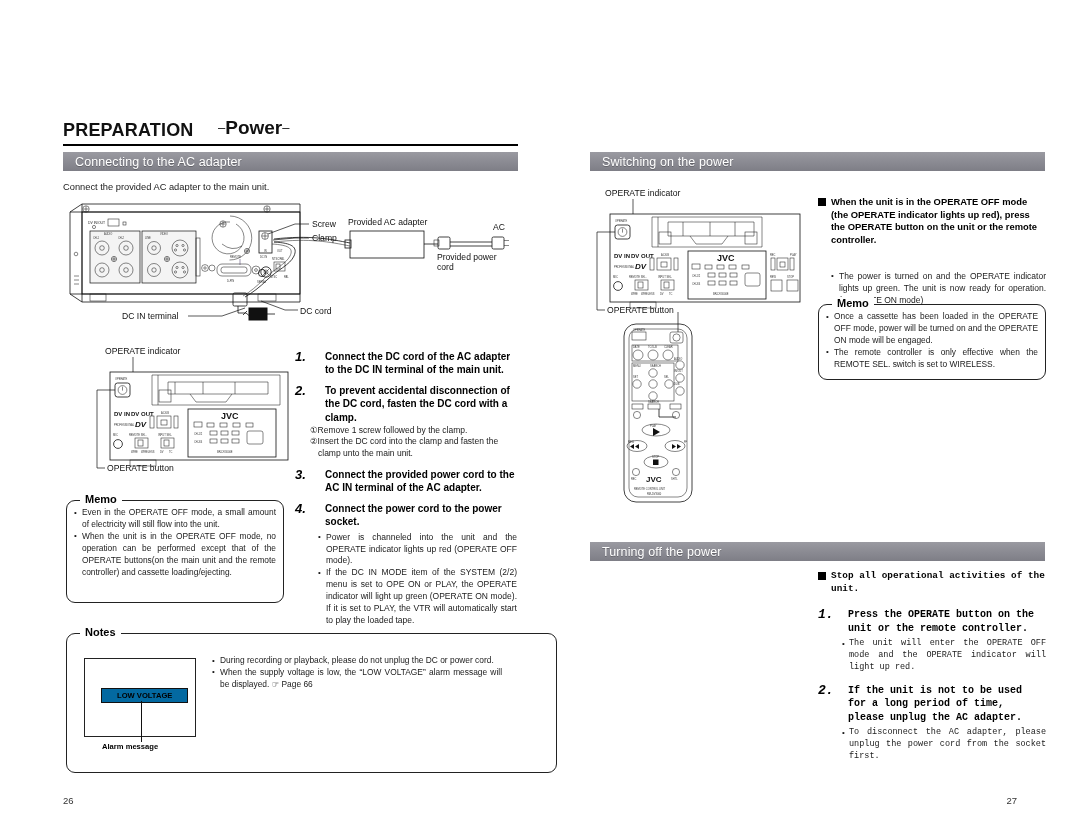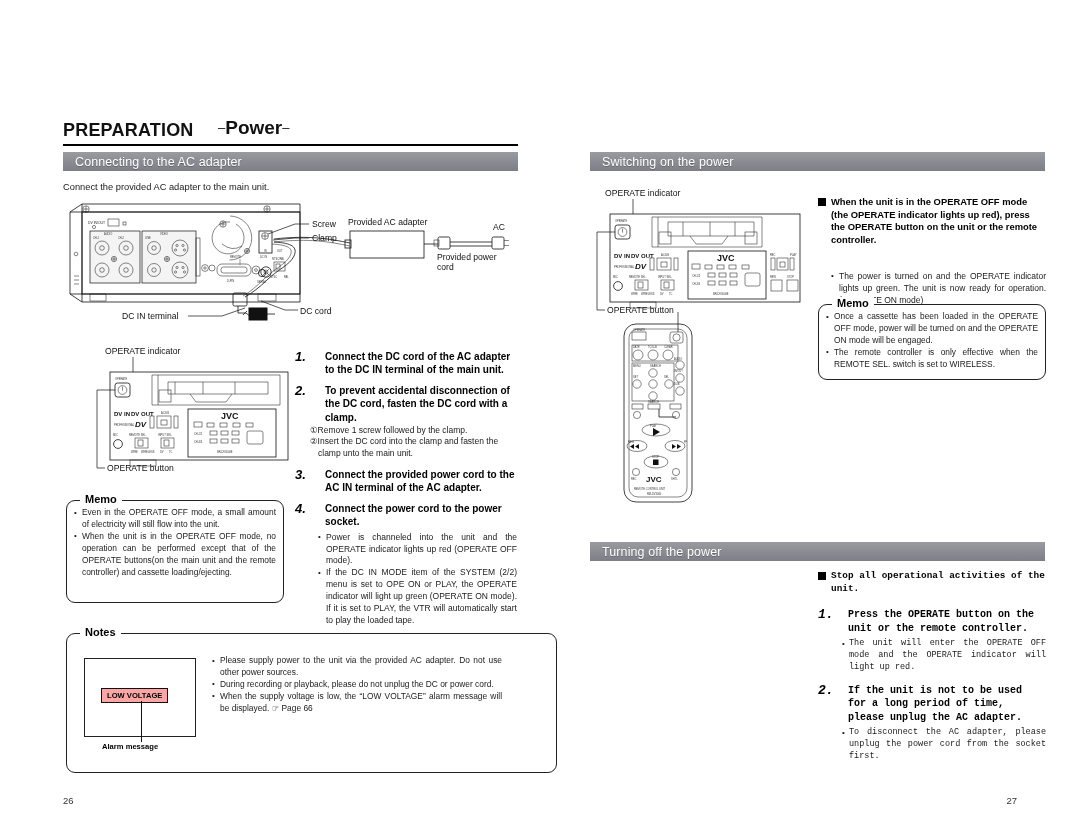--- a/index.html
+++ b/index.html
@@ -89,22 +89,22 @@
   .lbl-xs{font-family:"Liberation Sans",sans-serif;font-size:2.6px;fill:#333;}
   .ln{stroke:#111;stroke-width:.8;fill:none;}
   .ln-thin{stroke:#222;stroke-width:.55;fill:none;}
   .panelfill2{fill:#f4f4f4;stroke:#111;stroke-width:.7;}
   .leader{stroke:#111;stroke-width:.7;fill:none;}
   .purple{stroke:#5d4f7a;stroke-width:.6;fill:none;}
 
   
   .monitor{position:absolute;border:1px solid #222;background:#fff;box-sizing:border-box;}
   .lv-chip{
-    position:absolute;border:1.3px solid #111;background:#fca5a5;
-    font-size:7.6px;font-weight:bold;padding:2px 5px;color:#000;white-space:nowrap;
+    position:absolute;border:1.3px solid #111;background:#0369a1;
+    font-size:7.6px;font-weight:bold;padding:2px 15px;color:#000;white-space:nowrap;
   }
   .lv-stem{position:absolute;width:1.3px;background:#111;}
   .lv-cap{position:absolute;font-size:7.6px;font-weight:bold;color:#000;white-space:nowrap;}
 </style>
 </head>
 <body>
 
 <div class="page">
 
   <div class="left-page">
@@ -371,21 +371,20 @@
 
     <div class="fbox" style="left:66px;top:633px;width:491px;height:140px;">
       <div class="fbox-legend">Notes</div>
 
       <div class="monitor" style="left:17px;top:24px;width:112px;height:79px;"></div>
       <div class="lv-chip" style="left:34px;top:54px;">LOW VOLTAGE</div>
       <div class="lv-stem" style="left:74px;top:67px;height:41px;"></div>
       <div class="lv-cap" style="left:35px;top:108px;">Alarm message</div>
 
       <ul class="dot-list" style="position:absolute;left:145px;top:21px;width:290px;margin:0;">
-        <li>Please supply power to the unit via the provided AC adapter. Do not use other power sources.</li>
         <li>During recording or playback, please do not unplug the DC or power cord.</li>
         <li>When the supply voltage is low, the “LOW VOLTAGE” alarm message will be displayed. ☞ Page 66</li>
       </ul>
     </div>
 
     <div class="pageno" style="left:63px;">26</div>
   </div>
 
   <div class="right-page">
 

